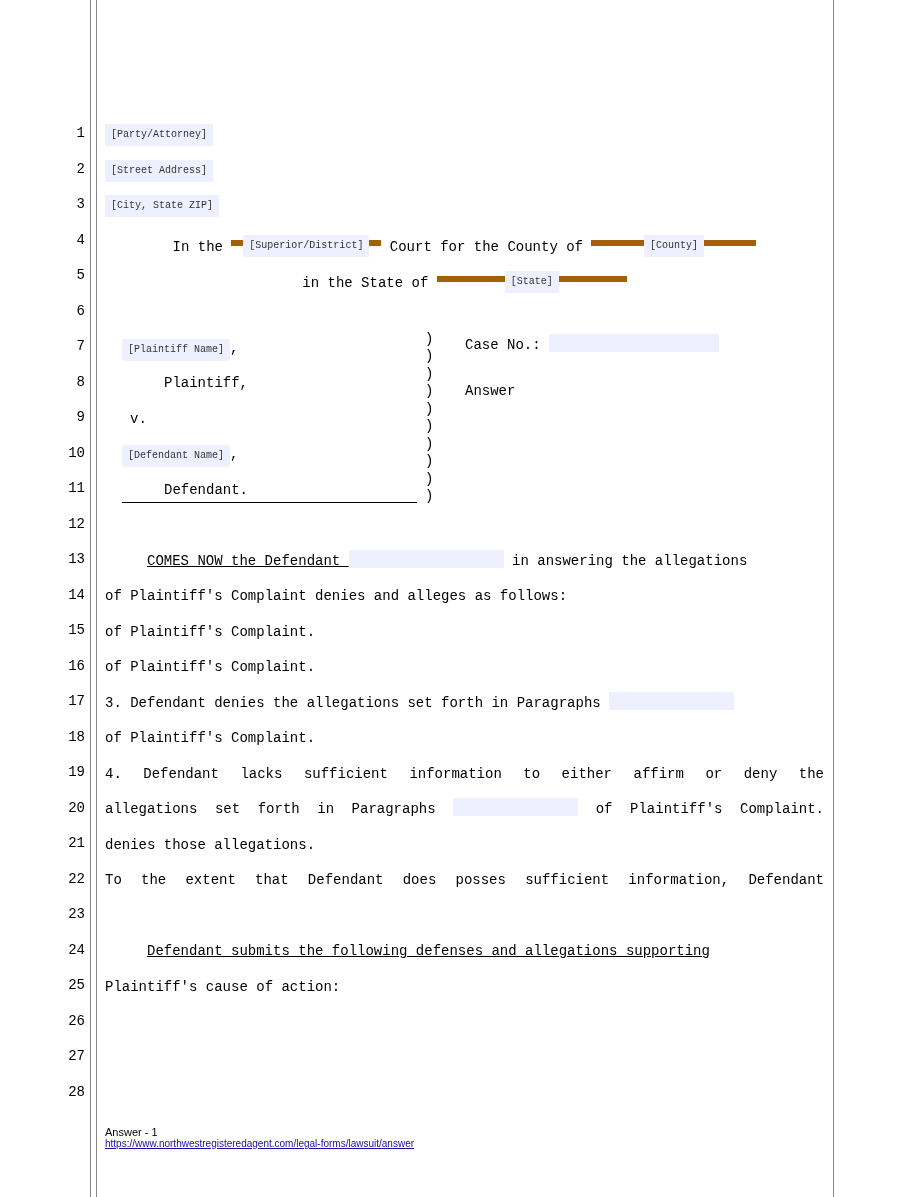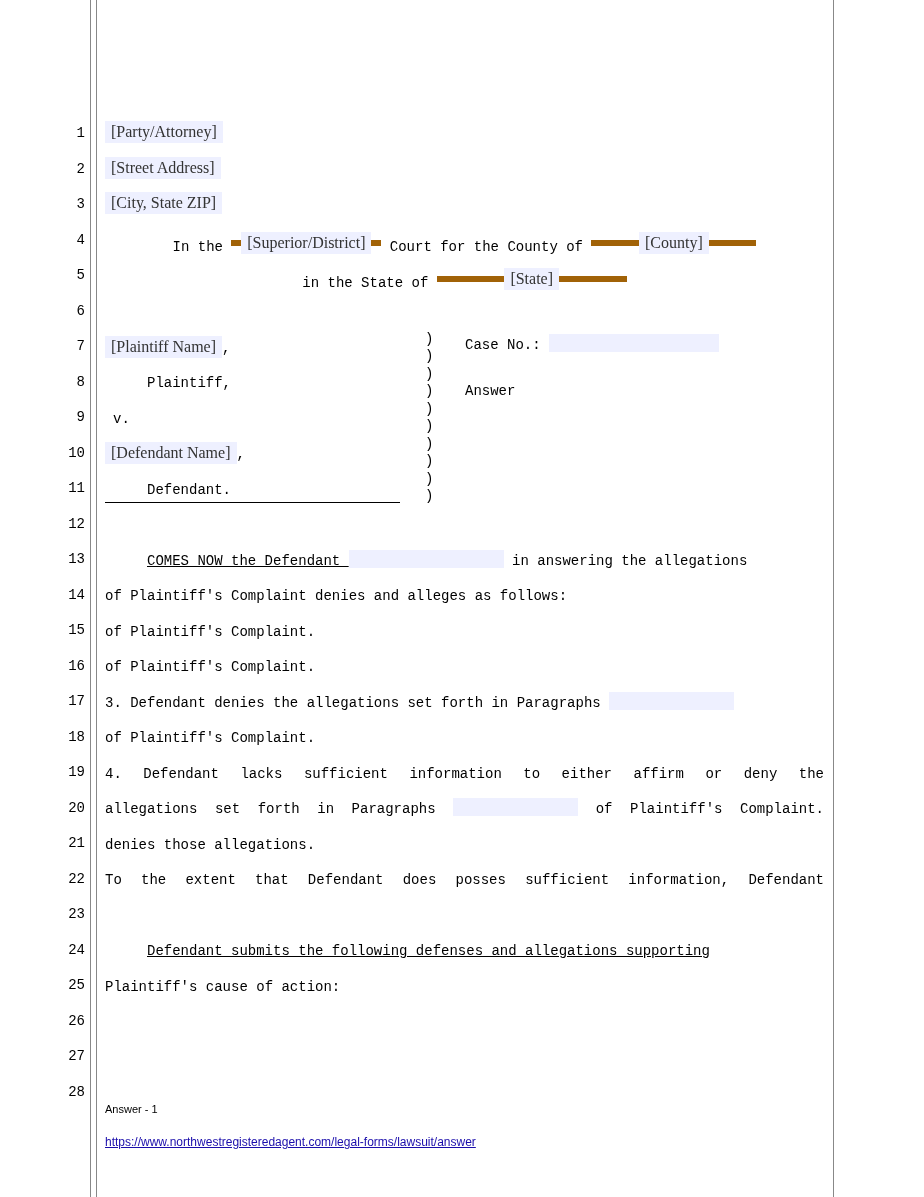--- a/index.html
+++ b/index.html
@@ -60,22 +60,22 @@
     color: #000;
   }
   .row {
     height: 35.5px;
     line-height: 35.5px;
     white-space: nowrap;
   }
   .field {
     display: inline-block;
     background: #eef0ff;
-    font-family: Liberation Serif, serif;
-    font-size: 16px;
+    font-family: Liberation Mono, monospace;
+    font-size: 10px;
     color: #333;
     padding: 2px 6px;
     line-height: 18px;
     vertical-align: baseline;
   }
   .field-blank {
     display: inline-block;
     background: #eef0ff;
     height: 18px;
     vertical-align: baseline;
@@ -117,22 +117,21 @@
     font-family: Arial, Helvetica, sans-serif;
     font-size: 11px;
     display: flex;
     justify-content: space-between;
     align-items: baseline;
     flex-direction: column;
   }
   .footer a {
     color: #1a0dab;
     text-decoration: underline;
-    font-size: 12px;
-    margin-top: 20px;
+    font-size: 10px;
   }
   .indent { padding-left: 42px; text-decoration: underline; }
   .indent2 { padding-left: 42px; }
 </style>
 </head>
 <body>
 
 <div class="page">
   <div class="rule-outer"></div>
   <div class="rule-inner"></div>
@@ -185,21 +184,21 @@
       <span class="underline" style="width:165px;text-align:center;"><span class="field" style="position:relative;top:-3px;">[County]</span></span>
     </div>
     <div class="row court-block">
       <span>in the State of </span>
       <span class="underline" style="width:190px;text-align:center;"><span class="field" style="position:relative;top:-3px;">[State]</span></span>
     </div>
     <div class="row"></div>
 
     <div style="position:relative;height:183px;margin-top:-6px;">
 
-      <div style="position:absolute;left:0;top:0;width:300px;">
+      <div style="position:absolute;left:17px;top:0;width:300px;">
         <div class="caption-row"><span class="field">[Plaintiff Name]</span><span>,</span></div>
         <div class="caption-row indent2">Plaintiff,</div>
         <div class="caption-row" style="padding-left:8px;">v.</div>
         <div class="caption-row"><span class="field">[Defendant Name]</span><span>,</span></div>
         <div class="caption-row indent2">Defendant.</div>
         <div class="hr-line"></div>
       </div>
 
       <div style="position:absolute;left:320px;top:0;">
         <div class="caption-line">)</div>

